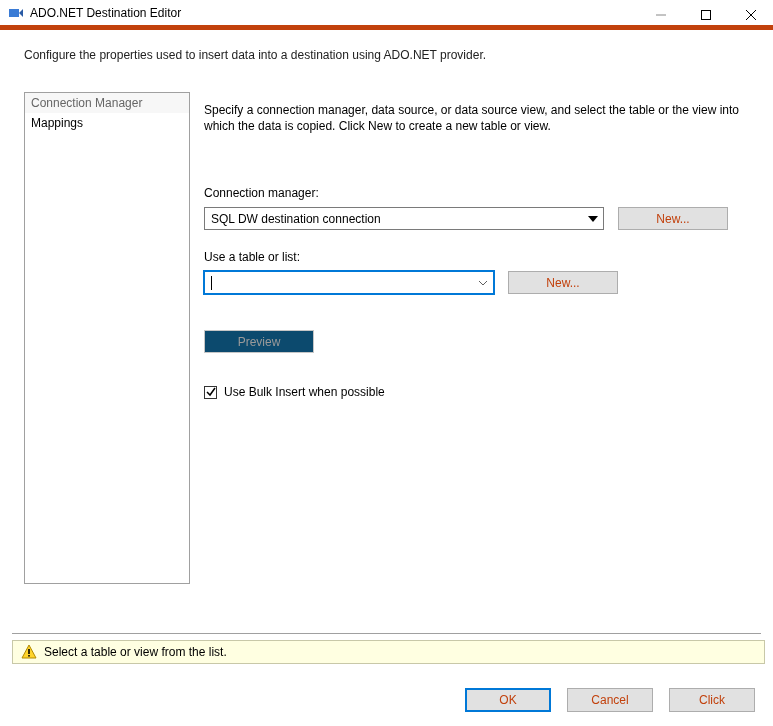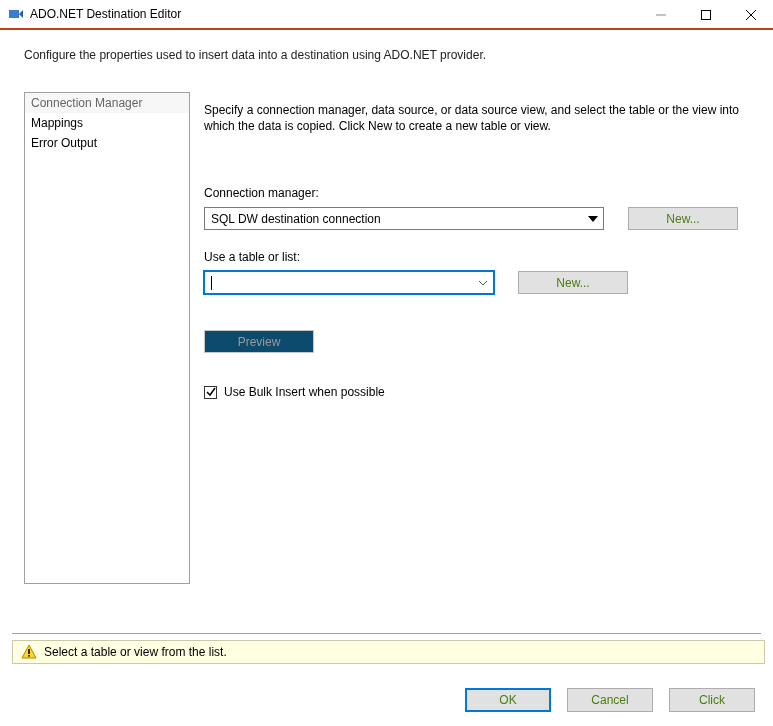--- a/index.html
+++ b/index.html
@@ -18,21 +18,21 @@
       position: relative;
     }
     
     .titlebar {
       display: flex;
       align-items: center;
       justify-content: space-between;
       height: 30px;
       padding-left: 8px;
       background: #fff;
-      border-bottom: 2px solid #c2410c;
+      border-bottom: 5px solid #c2410c;
     }
     .titlebar-left {
       display: flex;
       align-items: center;
       gap: 6px;
     }
     .titlebar-icon {
       width: 16px;
       height: 16px;
       display: inline-flex;
@@ -102,21 +102,21 @@
       margin-bottom: 20px;
     }
     .field-label {
       font-size: 12px;
       color: #000;
       margin-bottom: 7px;
       display: block;
     }
     .field-controls {
       display: flex;
-      gap: 24px;
+      gap: 14px;
       align-items: center;
     }
     .dropdown {
       position: relative;
       width: 400px;
       height: 23px;
       border: 1px solid #7a7a7a;
       background: #fff;
       display: flex;
       align-items: center;
@@ -151,21 +151,21 @@
       width: 1px;
       height: 14px;
       background: #000;
     }
     .btn {
       height: 23px;
       width: 110px;
       background: #e1e1e1;
       border: 1px solid #adadad;
       font-size: 12px;
-      color: #4d7c0f;
+      color: #c2410c;
       display: inline-flex;
       align-items: center;
       justify-content: center;
     }
     .btn.disabled {
       color: #9a9a9a;
       background: #0c4a6e;
       border-color: #c6c6c6;
     }
     .preview-row {
@@ -270,23 +270,20 @@
 
 <div class="description">Configure the properties used to insert data into a destination using ADO.NET provider.</div>
 
 <div class="main-area">
   <div class="sidebar">
     <div class="sidebar-item selected">
       <span>Connection Manager</span>
     </div>
     <div class="sidebar-item">
       <span>Mappings</span>
-    </div>
-    <div class="sidebar-item">
-      <span>Error Output</span>
     </div>
   </div>
 
   <div class="content">
     <div class="content-intro">Specify a connection manager, data source, or data source view, and select the table or the view into which the data is copied. Click New to create a new table or view.</div>
 
     <div class="field-row">
       <span class="field-label">Connection manager:</span>
       <div class="field-controls">
         <div class="dropdown">

